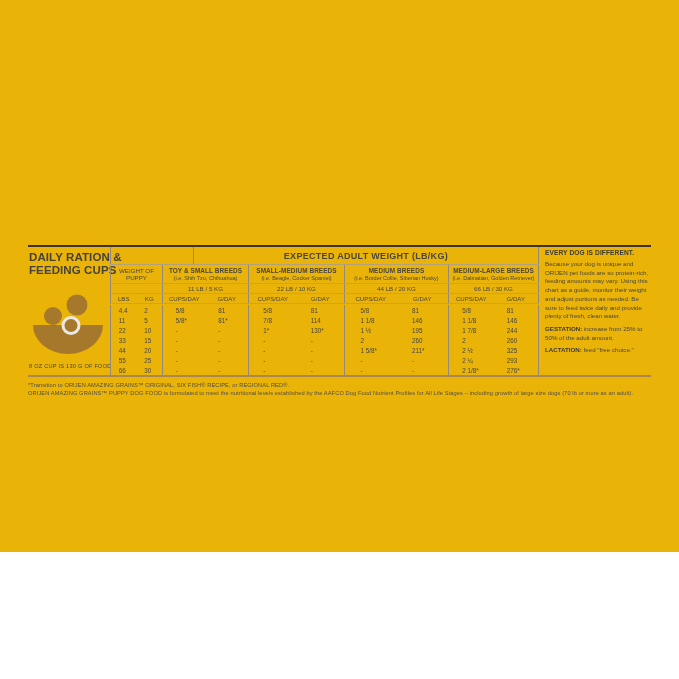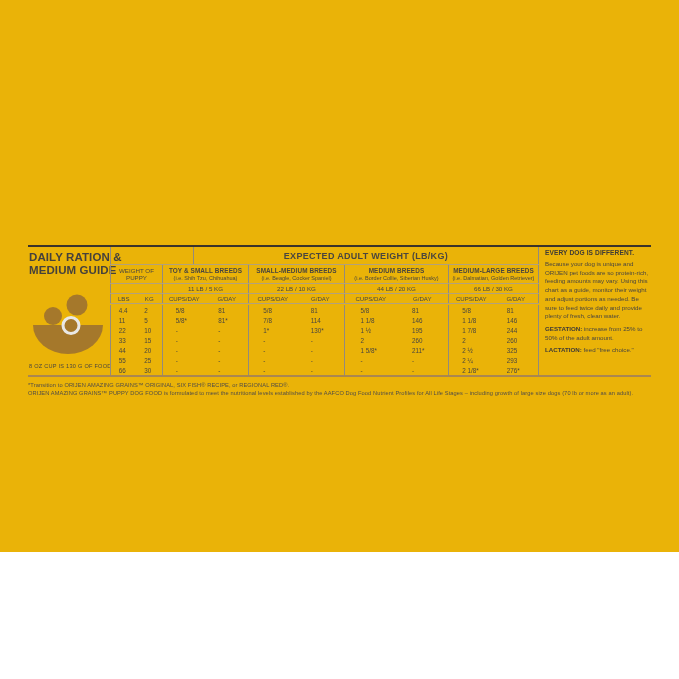--- a/index.html
+++ b/index.html
@@ -51,21 +51,21 @@
 </style>
 </head>
 <body>
 
 <div class="stage">
 
   <div class="rule-top"></div>
 
   <div class="lp-title">
     <div>DAILY RATION &amp;</div>
-    <div>MEDIUM GUIDE</div>
+    <div>FEEDING CUPS</div>
   </div>
 
   <svg class="bowl" viewBox="0 0 74 64" xmlns="http://www.w3.org/2000/svg">
     <path d="M2 31 A35 29 0 0 0 72 31 Z" fill="#a5782b"></path>
     <circle cx="40" cy="31.5" r="8" fill="#a5782b" stroke="#e9e8e5" stroke-width="3"></circle>
     <circle cx="46" cy="11" r="10.5" fill="#a5782b"></circle>
     <circle cx="22" cy="22" r="9" fill="#a5782b"></circle>
   </svg>
 
   <div class="cup-note">8 OZ CUP IS 130 G OF FOOD</div>

